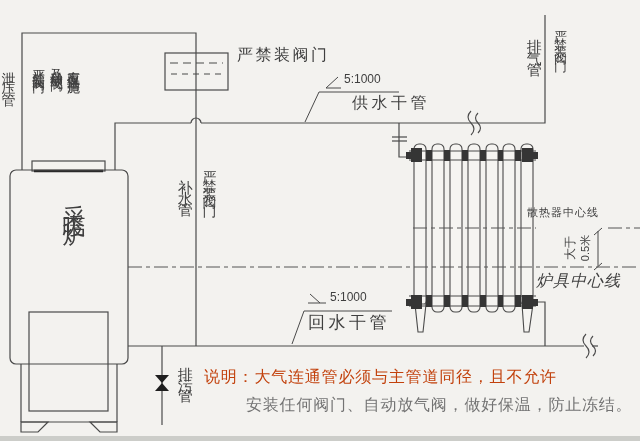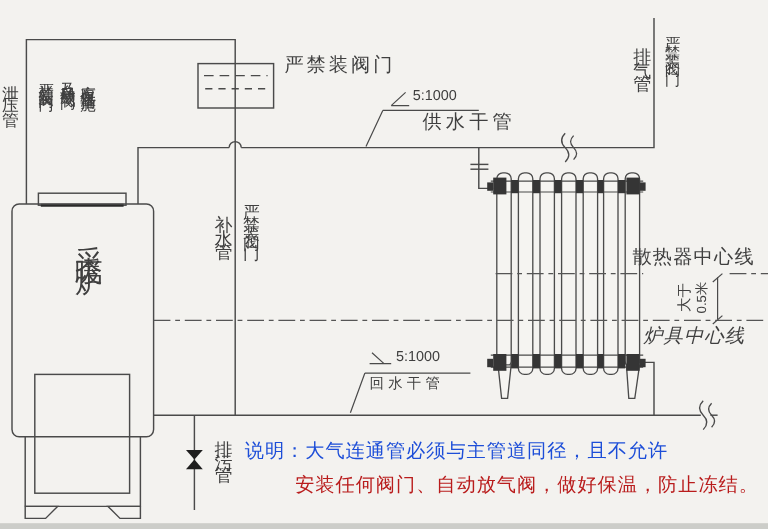--- a/index.html
+++ b/index.html
@@ -163,30 +163,30 @@
 
   <div class="lbl num" style="left:344px;top:73px;font-size:12px;">5:1000</div>
   <div class="lbl" style="left:320px;top:94px;font-size:16px;letter-spacing:3.5px;margin-left:32px;">供水干管</div>
 
   <div class="lbl v" style="left:177px;top:167px;font-size:15px;letter-spacing:12px;">补水管</div>
   <div class="lbl v" style="left:202px;top:160px;font-size:14px;letter-spacing:8px;">严禁装阀门</div>
 
   <div class="lbl v" style="left:526px;top:27px;font-size:15px;letter-spacing:12px;">排气管</div>
   <div class="lbl v" style="left:552px;top:20px;font-size:13px;letter-spacing:7px;">严禁装阀门</div>
 
-  <div class="lbl" style="left:527px;top:206px;font-size:16px;letter-spacing:1px;">散热器中心线</div>
+  <div class="lbl" style="left:527px;top:206px;font-size:11px;letter-spacing:1px;">散热器中心线</div>
 
   <div class="lbl rot" style="left:556px;top:240px;width:30px;height:16px;font-size:12px;">大于</div>
   <div class="lbl rot num" style="left:568px;top:240px;width:34px;height:16px;font-size:11px;">0.5米</div>
 
   <div class="lbl" style="left:536px;top:272px;font-size:16px;letter-spacing:1px;font-style:italic;">炉具中心线</div>
 
   <div class="lbl num" style="left:330px;top:291px;font-size:12px;">5:1000</div>
-  <div class="lbl" style="left:308px;top:313px;font-size:12px;letter-spacing:3.5px;">回水干管</div>
+  <div class="lbl" style="left:308px;top:313px;font-size:17px;letter-spacing:3.5px;">回水干管</div>
 
   <div class="lbl v" style="left:177px;top:355px;font-size:15px;letter-spacing:11px;">排污管</div>
 
   <div class="lbl v" style="left:61px;top:186px;font-size:23px;letter-spacing:9px;">采暖炉</div>
 
-  <div class="lbl" style="left:204px;top:368px;font-size:16px;letter-spacing:0.8px;color:#1d4ed8;">说明：大气连通管必须与主管道同径，且不允许</div>
-  <div class="lbl" style="left:246px;top:396px;font-size:16px;letter-spacing:0.8px;color:#b91c1c;">安装任何阀门、自动放气阀，做好保温，防止冻结。</div>
+  <div class="lbl" style="left:204px;top:368px;font-size:16px;letter-spacing:0.8px;color:#c2410c;">说明：大气连通管必须与主管道同径，且不允许</div>
+  <div class="lbl" style="left:246px;top:396px;font-size:16px;letter-spacing:0.8px;color:#737373;">安装任何阀门、自动放气阀，做好保温，防止冻结。</div>
 
 </div>
 
 </body></html>

